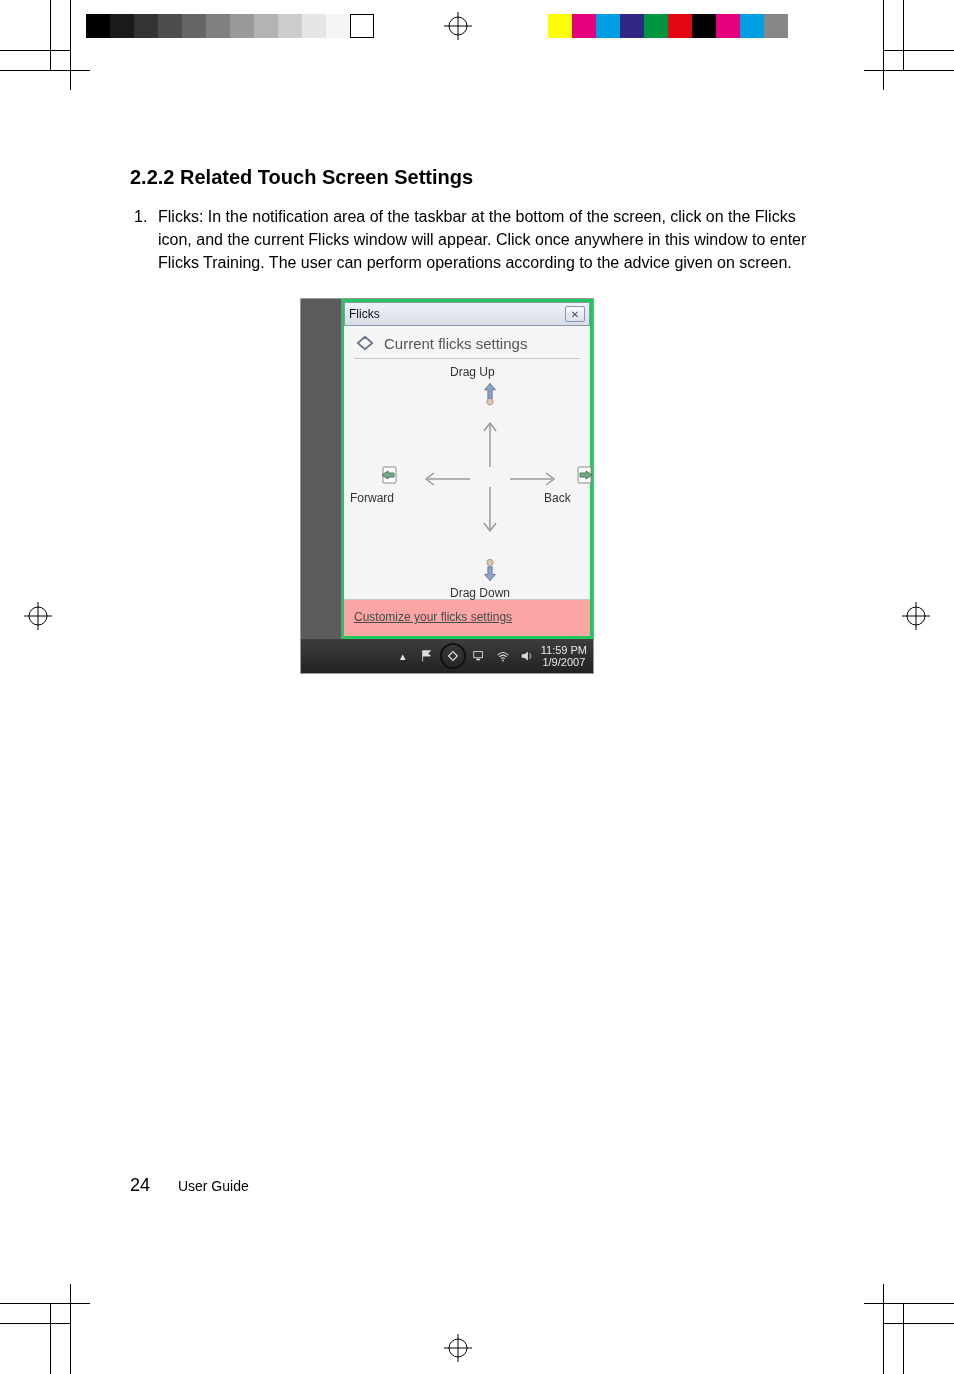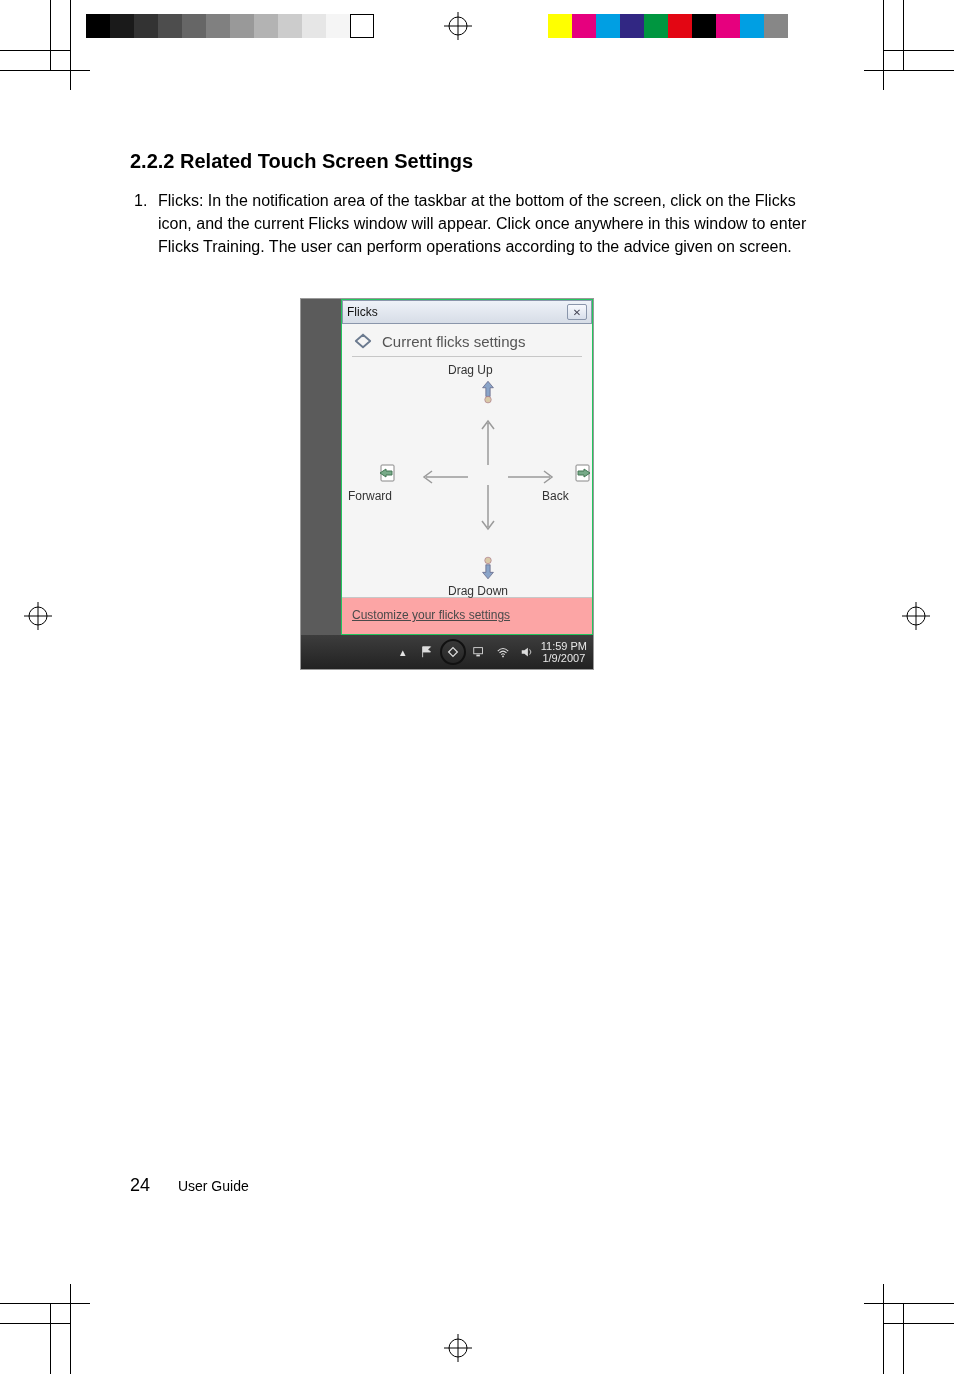--- a/index.html
+++ b/index.html
@@ -33,21 +33,21 @@
 .bar.col span:nth-child(5){background:#009640}
 .bar.col span:nth-child(6){background:#e30613}
 .bar.col span:nth-child(7){background:#000}
 .bar.col span:nth-child(8){background:#e6007e}
 .bar.col span:nth-child(9){background:#009fe3}
 .bar.col span:nth-child(10){background:#878787}
 .bar.col span:nth-child(11){background:#fff}
 .bar.col span:nth-child(12){background:#fff}
 
 
-.content{position:absolute;left:130px;top:150px;width:700px}
+.content{position:absolute;left:130px;top:166px;width:700px}
 h2{font-size:20px;font-weight:bold;margin:0 0 16px 0}
 .numlist{font-size:16px;line-height:1.45;margin:0;padding-left:28px;text-indent:-24px}
 .numlist .n{display:inline-block;width:24px;text-indent:0}
 
 
 .shot{position:absolute;left:300px;top:298px;width:292px;border:1px solid #999;font-family:"Segoe UI",Tahoma,sans-serif;color:#333;background:#5b5b5b}
 .shot-inner{background:#f5f5f5;margin:0}
 .titlebar{height:22px;background:linear-gradient(#eef2f8,#d7dde7);border:1px solid #8a96ab;display:flex;align-items:center;padding:0 4px;font-size:12px;color:#111}
 .titlebar .spacer{flex:1}
 .titlebar .close{width:18px;height:14px;border:1px solid #8a96ab;border-radius:2px;background:linear-gradient(#f7f9fd,#d8dfeb);display:flex;align-items:center;justify-content:center;font-size:10px;color:#445}
@@ -67,21 +67,21 @@
 .arrow{position:absolute;stroke:#9a9a9a;fill:none;stroke-width:1.5}
 .customize{font-size:12px;color:#4a4a4a;text-decoration:underline;padding:10px 10px 12px;border-top:1px solid #c7c7c7;background:#fca5a5}
 .taskbar{height:34px;background:linear-gradient(#3d3d3d,#222);display:flex;align-items:center;justify-content:flex-end;color:#e8e8e8;font-size:11px;padding:0 6px;gap:6px}
 .tray{display:flex;align-items:center;gap:8px}
 .tray .tic{width:16px;height:16px;color:#e5e5e5;display:flex;align-items:center;justify-content:center}
 .tray .highlight{border:2px solid #111;border-radius:50%;width:22px;height:22px;display:flex;align-items:center;justify-content:center;margin:0 -3px}
 .clock{line-height:1.1;text-align:center}
 .clock div{white-space:nowrap}
 
 .desk-left{position:absolute;left:0;top:0;bottom:34px;width:40px;background:#5b5b5b}
-.shot-inner{position:relative;margin-left:40px;border:1px solid #22c55e}
+.shot-inner{position:relative;margin-left:40px;border:3px solid #22c55e}
 
 
 .footer{position:absolute;left:130px;bottom:178px;font-size:14px}
 .footer .pn{font-size:18px;margin-right:24px}
 </style>
 </head>
 <body>
 
 <div class="page">
 

